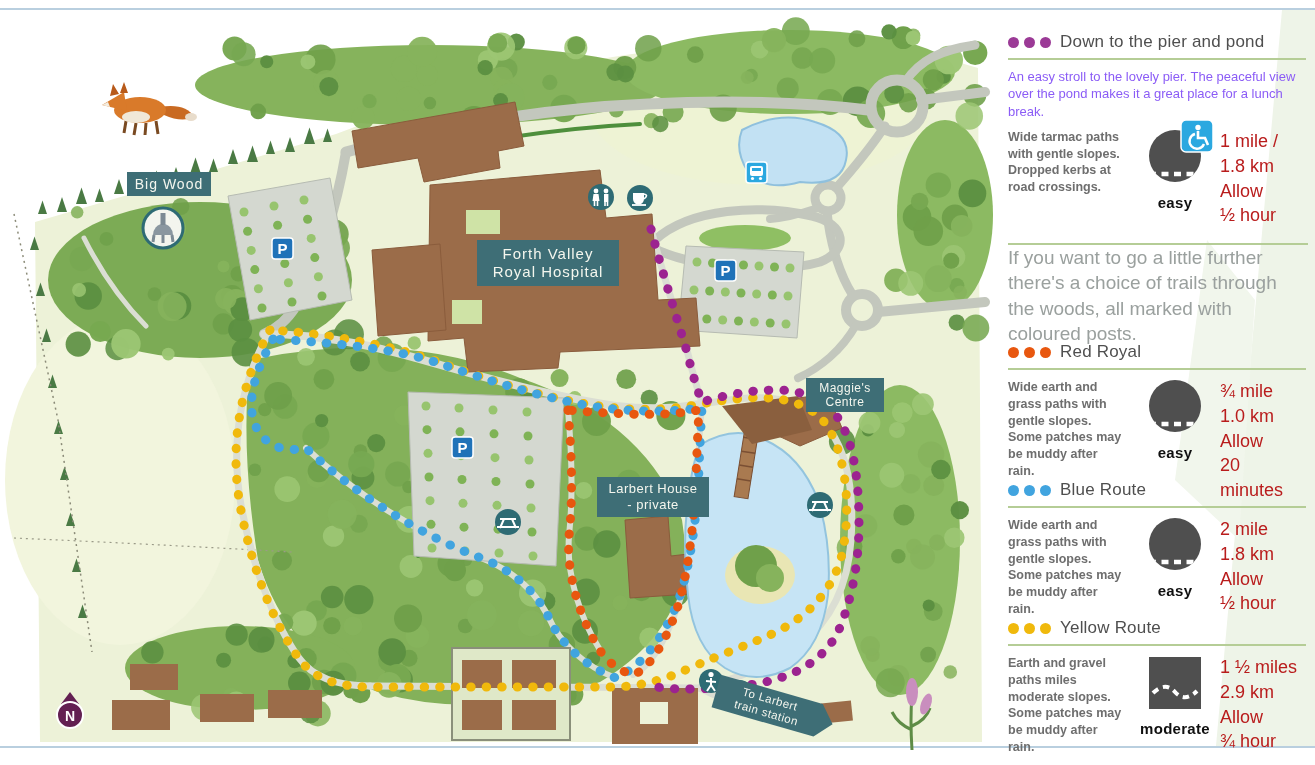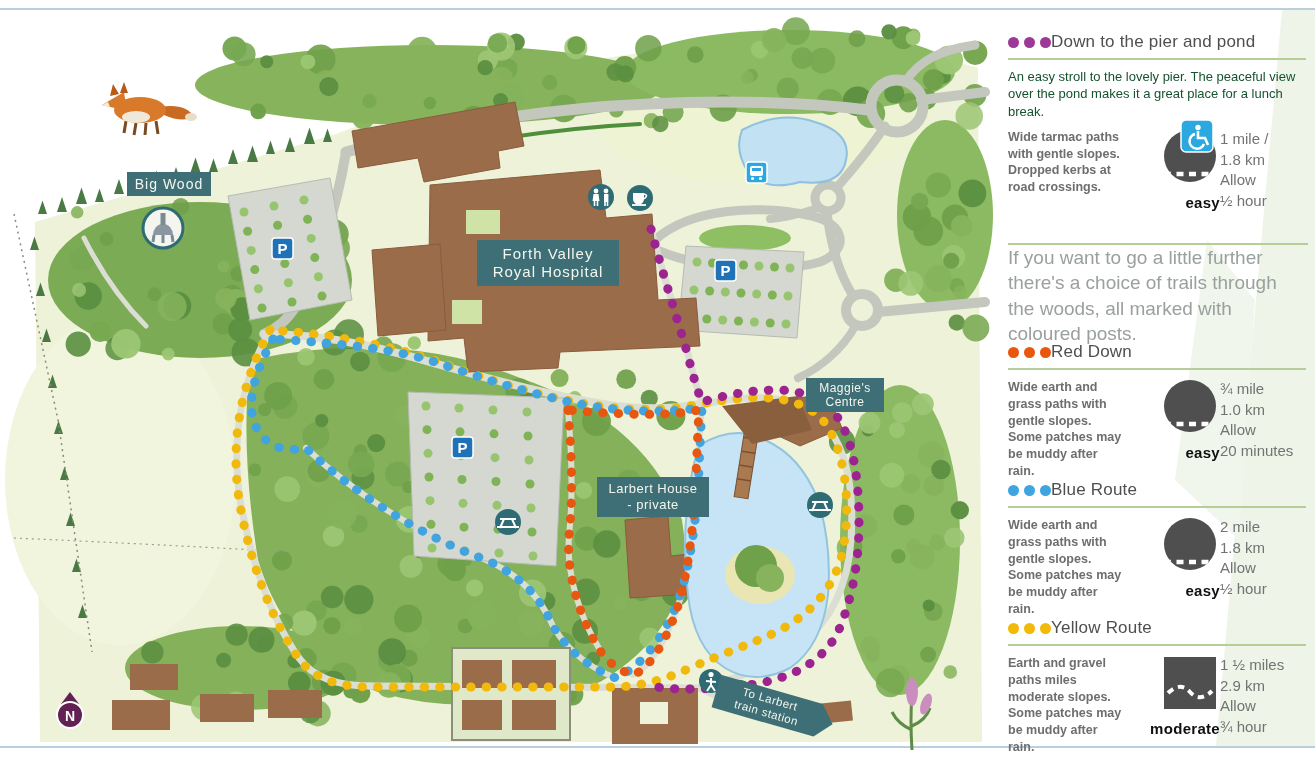--- a/index.html
+++ b/index.html
@@ -8,30 +8,30 @@
   .rule{position:absolute;left:0;width:1315px;height:2px;background:#b9cfdf}
   #rule-top{top:8px}
   #rule-bottom{top:746px}
   .wedge{position:absolute;top:10px;right:0;width:110px;height:736px;background:#eef4e8;
          clip-path:polygon(70% 0,100% 0,100% 100%,10% 100%);z-index:0}
   .wedge2{position:absolute;top:240px;right:60px;width:80px;height:300px;background:#f1f6ec;
          clip-path:polygon(40% 0,100% 20%,80% 100%,0 80%);z-index:0}
   #map{position:absolute;left:0;top:0;z-index:1}
   
   .lsec{position:absolute;left:1008px;width:298px;z-index:2}
-  .lhead{display:flex;align-items:center;border-bottom:2px solid #b5cd96;padding-bottom:6px}
+  .lhead{display:flex;align-items:center;gap:9px;border-bottom:2px solid #b5cd96;padding-bottom:6px}
   .dots{display:flex;gap:5px}
   .dots i{width:11px;height:11px;border-radius:50%;display:block}
   .lhead h2{margin:0;font-size:17px;font-weight:400;color:#4f4f4f;letter-spacing:.2px}
-  .intro{font-size:13px;color:#14532d;line-height:1.33;margin:8px 0 8px}
+  .intro{font-size:13px;color:#8b5cf6;line-height:1.33;margin:8px 0 8px}
   .lrow{display:grid;grid-template-columns:122px 90px 86px;margin-top:9px}
   .surface{font-size:12.5px;font-weight:700;color:#6e6e6e;line-height:1.34;margin:0;padding-right:6px}
-  .diffbox{text-align:right;position:relative}
+  .diffbox{text-align:center;position:relative}
   .diffbox .lbl{font-weight:700;font-size:15px;color:#101010;display:block;margin-top:1px;letter-spacing:.3px}
-  .stats{font-size:15px;color:#737373;line-height:1.38}
+  .stats{font-size:18px;color:#b91c1c;line-height:1.38}
   .wc{position:absolute;top:-10px;right:6px}
   #interlude{position:absolute;left:1008px;width:300px;top:243px;font-size:19px;color:#9aa09e;
              line-height:1.34;border-top:2px solid #b5cd96;margin:0;z-index:2}
   #sec-pier{top:32px}#sec-red{top:342px}#sec-blue{top:480px}#sec-yellow{top:618px}
 </style>
 </head>
 <body>
 
 <div class="rule" id="rule-top"></div>
 <div class="rule" id="rule-bottom"></div>
@@ -673,21 +673,21 @@
 
 <p id="interlude">If you want to go a little further there's a choice of trails through the woods, all marked with coloured posts.</p>
 
 <div class="lsec" id="sec-red">
   <div class="lhead">
     <span class="dots">
       <i style="background-color: rgb(232, 87, 15);"></i>
         <i style="background-color: rgb(232, 87, 15);"></i>
         <i style="background-color: rgb(232, 87, 15);"></i>
     </span>
-    <h2>Red Down</h2>
+    <h2>Red Royal</h2>
   </div>
   <div class="lrow">
     <p class="surface">Wide earth and grass paths with gentle slopes. Some patches may be muddy after rain.</p>
     <div class="diffbox">
       <svg width="60" height="60">
         <circle cx="30" cy="27" r="26" fill="#4f4f4f"></circle>
         <g clip-path="url(#cclip)">
             <line x1="4" y1="45" x2="56" y2="45" stroke="#fff" stroke-width="4.5" stroke-dasharray="7 5.5"></line>
           </g>
       </svg>

